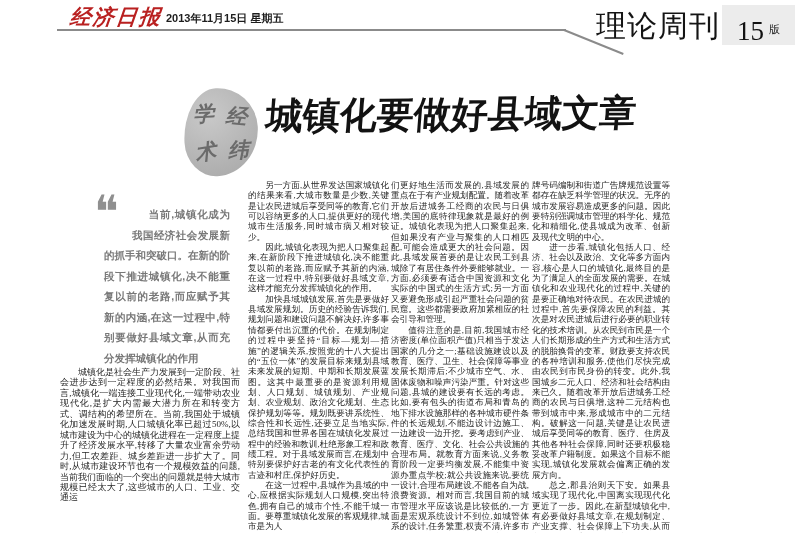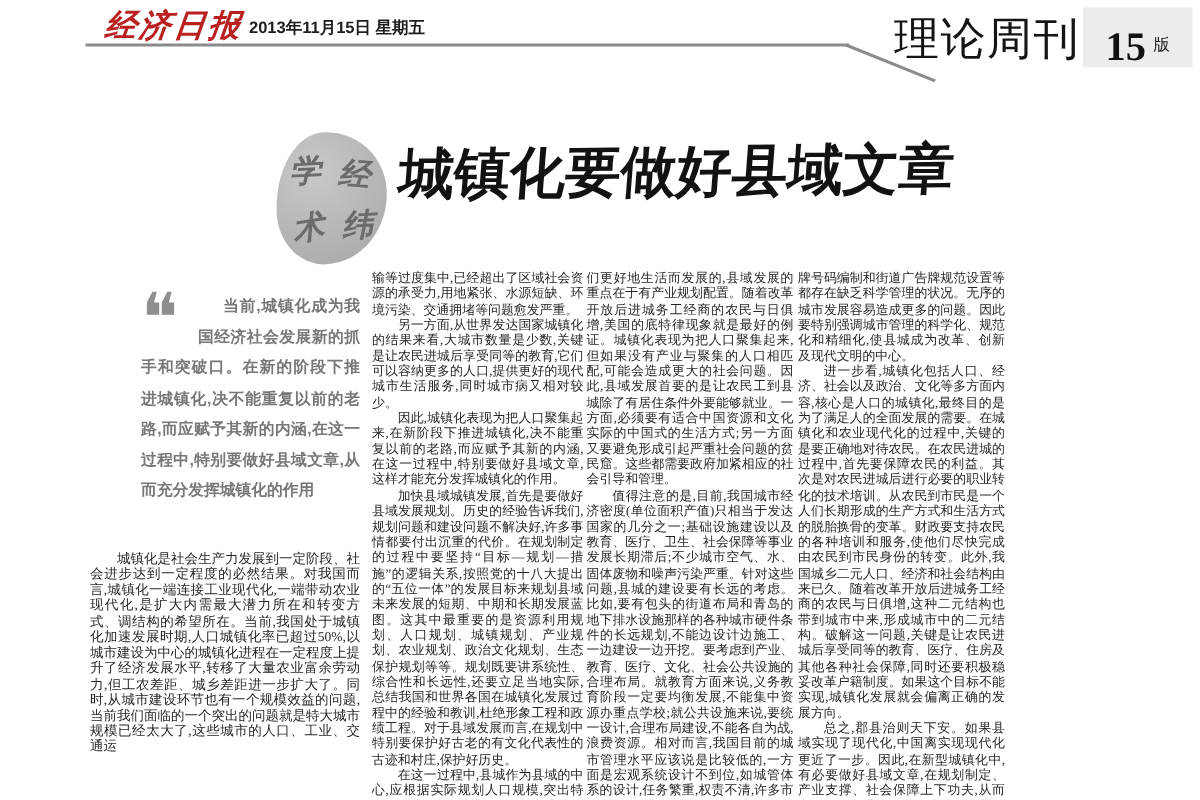--- a/index.html
+++ b/index.html
@@ -12,21 +12,21 @@
             transform:skewX(-6deg);font-family:"Liberation Serif",serif;}
   .date{position:absolute;left:166px;top:11px;font-size:11px;font-weight:bold;color:#1d1d1d;
         font-family:"Liberation Sans",sans-serif;}
   .rule-h{position:absolute;left:57px;top:29px;width:509px;border-top:2px solid #8b8b8b;}
   .rule-d{position:absolute;left:564px;top:29px;width:64px;border-top:2px solid #8b8b8b;
           transform:rotate(22deg);transform-origin:0 50%;}
   .section-title{position:absolute;left:596px;top:6px;font-size:30px;font-weight:normal;
                  color:#141414;letter-spacing:1px;}
   .page-box{position:absolute;left:722px;top:5px;width:73px;height:40px;background:#ececec;
             display:flex;align-items:center;justify-content:center;gap:5px;}
-  .page-box .num{font-size:27px;font-weight:bold;color:#111;margin-top:12px;}
+  .page-box .num{font-size:27px;font-weight:normal;color:#111;margin-top:12px;}
   .page-box .ban{font-size:11px;color:#222;margin-top:8px;}
 
   
   .seal{position:absolute;left:184px;top:88px;width:74px;height:88px;
         background:radial-gradient(circle at 35% 30%,#c9c9c9,#a6a6a6);
         border-radius:46% 54% 58% 42% / 60% 46% 54% 40%;
         display:grid;grid-template-columns:1fr 1fr;align-items:center;justify-items:center;
         padding:6px 4px;box-sizing:border-box;transform:rotate(-3deg);}
   .seal span{font-size:21px;font-weight:bold;color:#6b6b6b;font-style:italic;line-height:1;}
   .seal span:nth-child(2){transform:rotate(8deg) translateY(4px);}
@@ -34,21 +34,21 @@
   .main-title{position:absolute;left:266px;top:90px;width:356px;font-size:37px;font-weight:bold;
               color:#121212;letter-spacing:0px;transform:skewX(-5deg) rotate(-0.6deg);
               white-space:nowrap;font-family:"Liberation Serif",serif;}
   .byline{position:absolute;left:268px;top:157px;width:352px;text-align:center;
           font-size:9.5px;font-weight:bold;color:#2b2b2b;}
 
   
   .quote{position:absolute;left:94px;top:194px;width:146px;}
   .qmark{float:left;width:38px;height:34px;font-size:46px;line-height:38px;color:#8f8f8f;
          font-family:"Liberation Serif",serif;}
-  .quote p{margin:0;text-indent:1.6em;font-family:"Liberation Sans",sans-serif;
+  .quote p{margin:10px;text-indent:1.6em;font-family:"Liberation Sans",sans-serif;
            font-size:10.5px;line-height:20.5px;font-weight:bold;color:#787878;
            text-align:justify;text-justify:inter-ideograph;}
 
   
   .col{position:absolute;text-align:justify;}
   .col p{margin:0;}
   .col p.ind{text-indent:2em;}
   .colA{left:60px;top:367px;width:180px;font-size:9px;line-height:10.45px;}
   .colB{left:248px;top:180px;width:141px;font-size:8.6px;line-height:10.35px;}
   .colC{left:391px;top:180px;width:138px;font-size:8.6px;line-height:10.35px;}
@@ -80,21 +80,20 @@
   <div class="quote">
     <span class="qmark">❝</span>
     <p>当前,城镇化成为我国经济社会发展新的抓手和突破口。在新的阶段下推进城镇化,决不能重复以前的老路,而应赋予其新的内涵,在这一过程中,特别要做好县域文章,从而充分发挥城镇化的作用</p>
   </div>
 
   <div class="col colA">
     <p class="ind">城镇化是社会生产力发展到一定阶段、社会进步达到一定程度的必然结果。对我国而言,城镇化一端连接工业现代化,一端带动农业现代化,是扩大内需最大潜力所在和转变方式、调结构的希望所在。当前,我国处于城镇化加速发展时期,人口城镇化率已超过50%,以城市建设为中心的城镇化进程在一定程度上提升了经济发展水平,转移了大量农业富余劳动力,但工农差距、城乡差距进一步扩大了。同时,从城市建设环节也有一个规模效益的问题,当前我们面临的一个突出的问题就是特大城市规模已经太大了,这些城市的人口、工业、交通运</p>
   </div>
 
   <div class="col colB">
-    <p>输等过度集中,已经超出了区域社会资源的承受力,用地紧张、水源短缺、环境污染、交通拥堵等问题愈发严重。</p>
     <p class="ind">另一方面,从世界发达国家城镇化的结果来看,大城市数量是少数,关键是让农民进城后享受同等的教育,它们可以容纳更多的人口,提供更好的现代城市生活服务,同时城市病又相对较少。</p>
     <p class="ind">因此,城镇化表现为把人口聚集起来,在新阶段下推进城镇化,决不能重复以前的老路,而应赋予其新的内涵,在这一过程中,特别要做好县域文章,这样才能充分发挥城镇化的作用。</p>
     <p class="ind">加快县域城镇发展,首先是要做好县域发展规划。历史的经验告诉我们,规划问题和建设问题不解决好,许多事情都要付出沉重的代价。在规划制定的过程中要坚持“目标—规划—措施”的逻辑关系,按照党的十八大提出的“五位一体”的发展目标来规划县域未来发展的短期、中期和长期发展蓝图。这其中最重要的是资源利用规划、人口规划、城镇规划、产业规划、农业规划、政治文化规划、生态保护规划等等。规划既要讲系统性、综合性和长远性,还要立足当地实际,总结我国和世界各国在城镇化发展过程中的经验和教训,杜绝形象工程和政绩工程。对于县域发展而言,在规划中特别要保护好古老的有文化代表性的古迹和村庄,保护好历史。</p>
     <p class="ind">在这一过程中,县城作为县域的中心,应根据实际规划人口规模,突出特色,拥有自己的城市个性,不能千城一面。要尊重城镇化发展的客观规律,城市是为人</p>
   </div>
 
   <div class="col colC">
     <p>们更好地生活而发展的,县域发展的重点在于有产业规划配置。随着改革开放后进城务工经商的农民与日俱增,美国的底特律现象就是最好的例证。城镇化表现为把人口聚集起来,但如果没有产业与聚集的人口相匹配,可能会造成更大的社会问题。因此,县域发展首要的是让农民工到县城除了有居住条件外要能够就业。一方面,必须要有适合中国资源和文化实际的中国式的生活方式;另一方面又要避免形成引起严重社会问题的贫民窟。这些都需要政府加紧相应的社会引导和管理。</p>
     <p class="ind">值得注意的是,目前,我国城市经济密度(单位面积产值)只相当于发达国家的几分之一;基础设施建设以及教育、医疗、卫生、社会保障等事业发展长期滞后;不少城市空气、水、固体废物和噪声污染严重。针对这些问题,县城的建设要有长远的考虑。比如,要有包头的街道布局和青岛的地下排水设施那样的各种城市硬件条件的长远规划,不能边设计边施工、一边建设一边开挖。要考虑到产业、教育、医疗、文化、社会公共设施的合理布局。就教育方面来说,义务教育阶段一定要均衡发展,不能集中资源办重点学校;就公共设施来说,要统一设计,合理布局建设,不能各自为战,浪费资源。相对而言,我国目前的城市管理水平应该说是比较低的,一方面是宏观系统设计不到位,如城管体系的设计,任务繁重,权责不清,许多市民反对,但没有又不行;另一方面在很多细节规划方面也不够细,如街道的门</p>
   </div>

